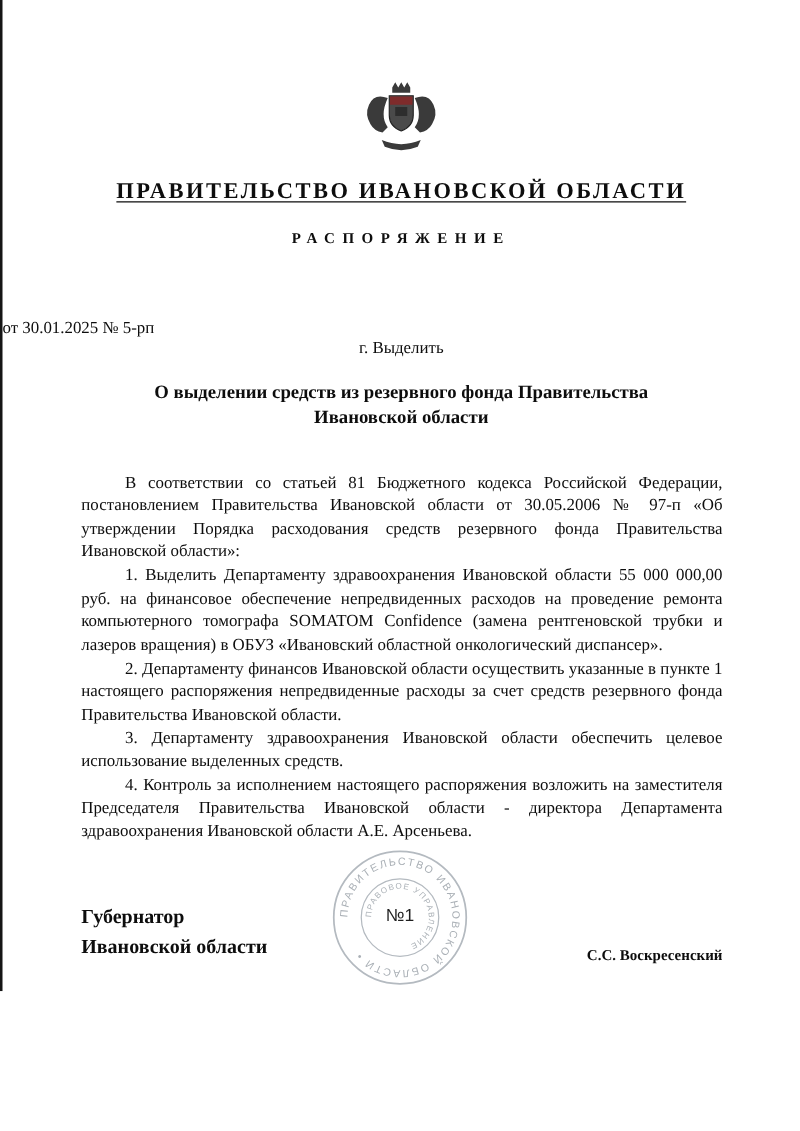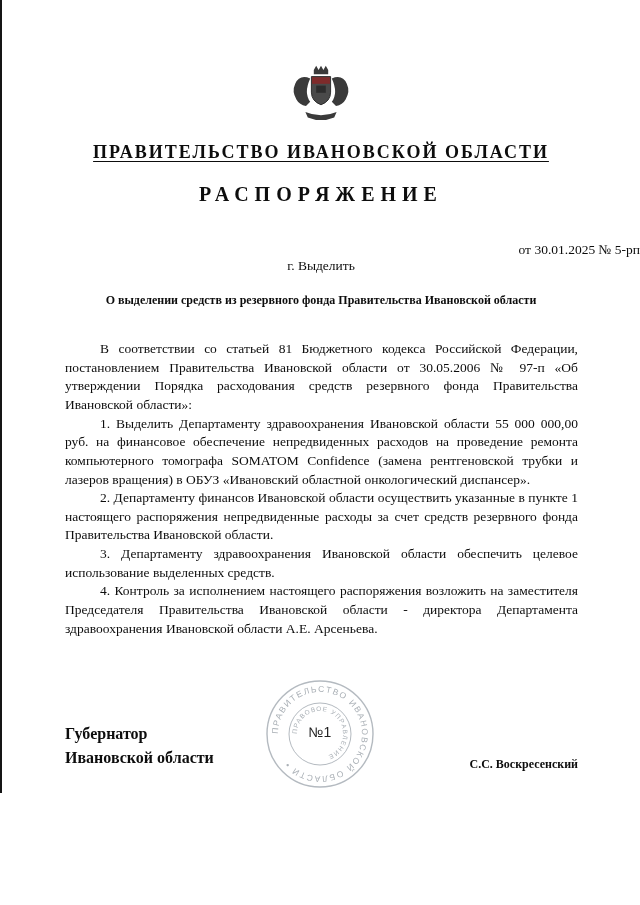--- a/index.html
+++ b/index.html
@@ -32,38 +32,38 @@
     font-weight: bold;
     font-size: 18px;
     letter-spacing: 2px;
     text-decoration: underline;
     text-underline-offset: 3px;
   }
   .doc-type {
     margin-top: 20px;
     text-align: center;
     font-weight: bold;
-    font-size: 20px;
+    font-size: 12px;
     letter-spacing: 6px;
   }
   .date-line {
-    margin-top: 36px;
-    text-align: right;
+    margin-top: 56px;
+    text-align: left;
     font-size: 13.5px;
   }
   .city-line {
     text-align: center;
     font-size: 13.5px;
   }
   .subject {
     margin: 18px auto 0 auto;
     max-width: 440px;
     text-align: center;
     font-weight: bold;
-    font-size: 12px;
+    font-size: 15px;
     line-height: 1.35;
   }
   .body-text {
     margin: 32px auto 0 auto;
     padding: 0 62px 0 63px;
     font-size: 13.5px;
     line-height: 1.38;
     text-align: justify;
   }
   .body-text p {

